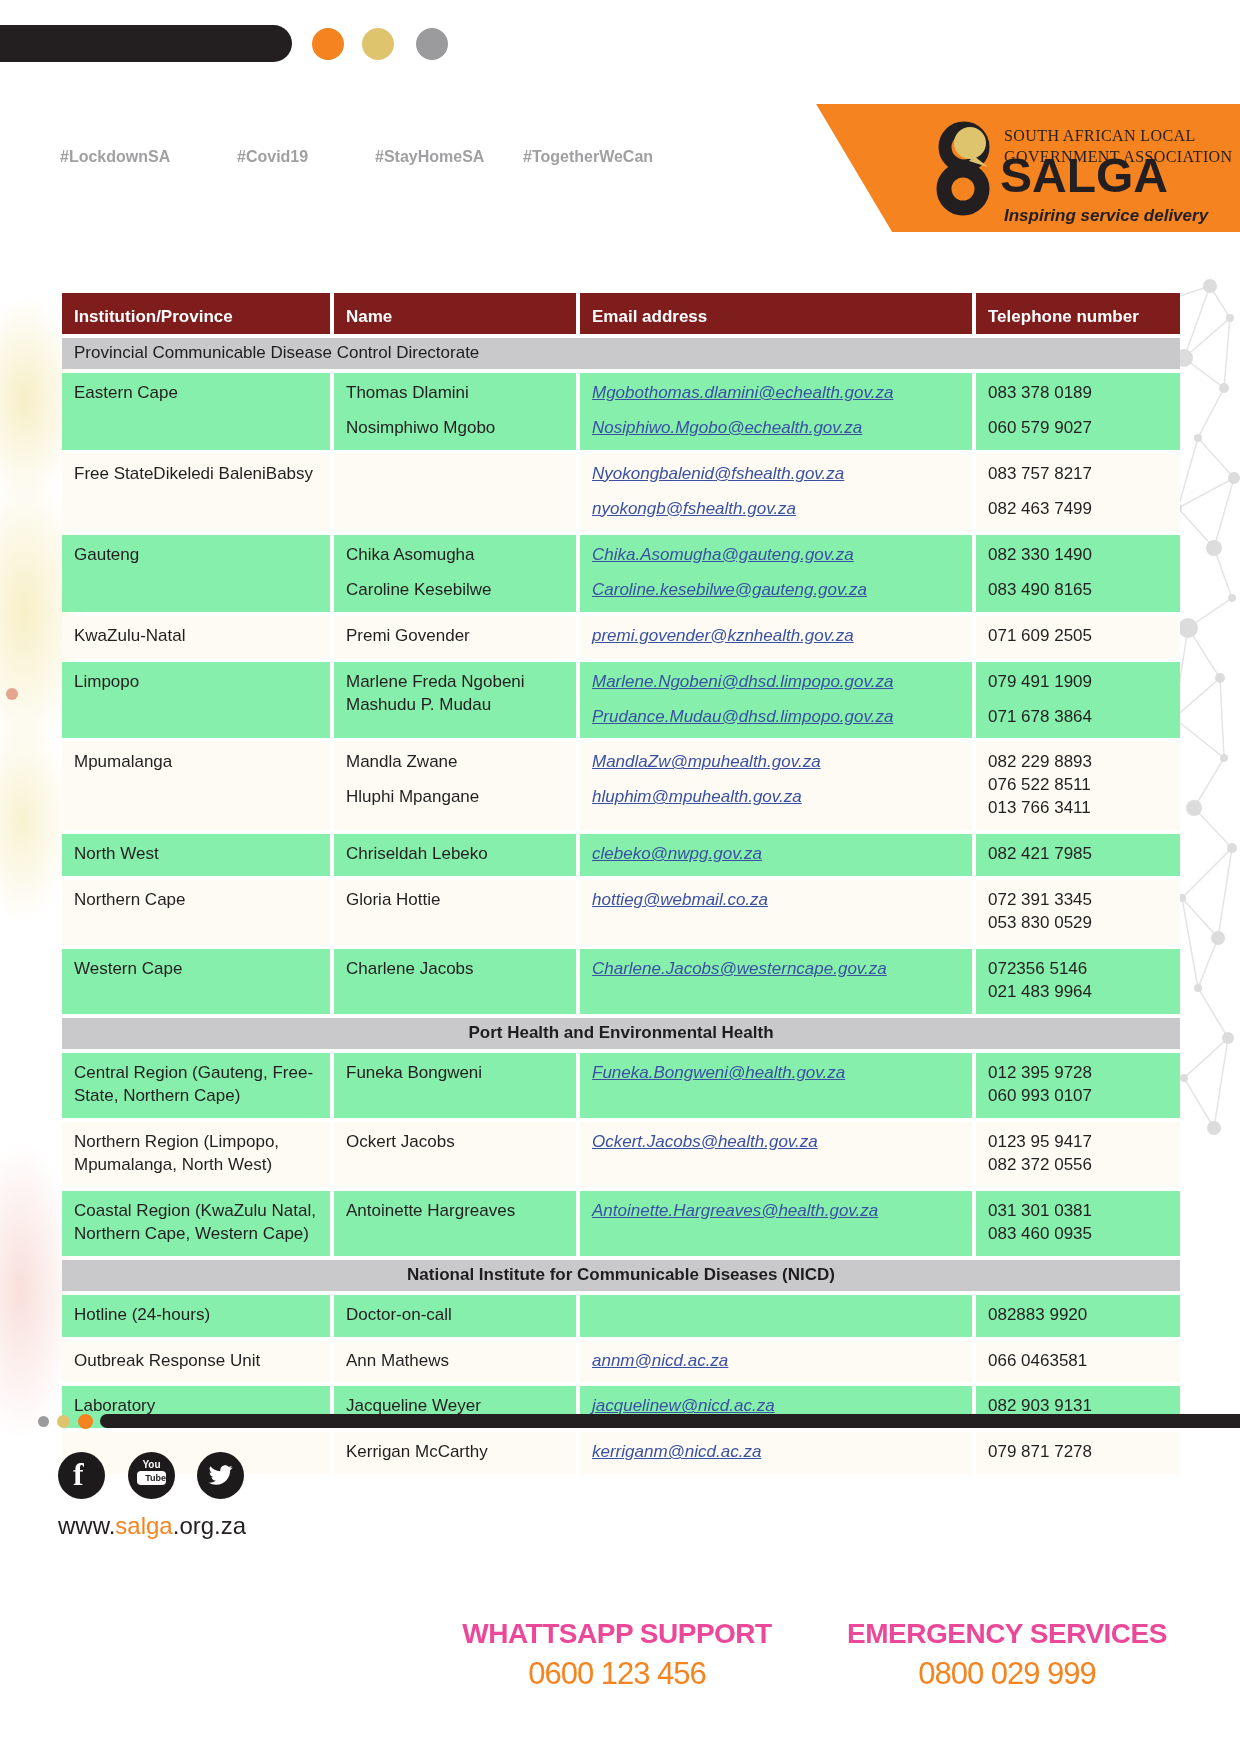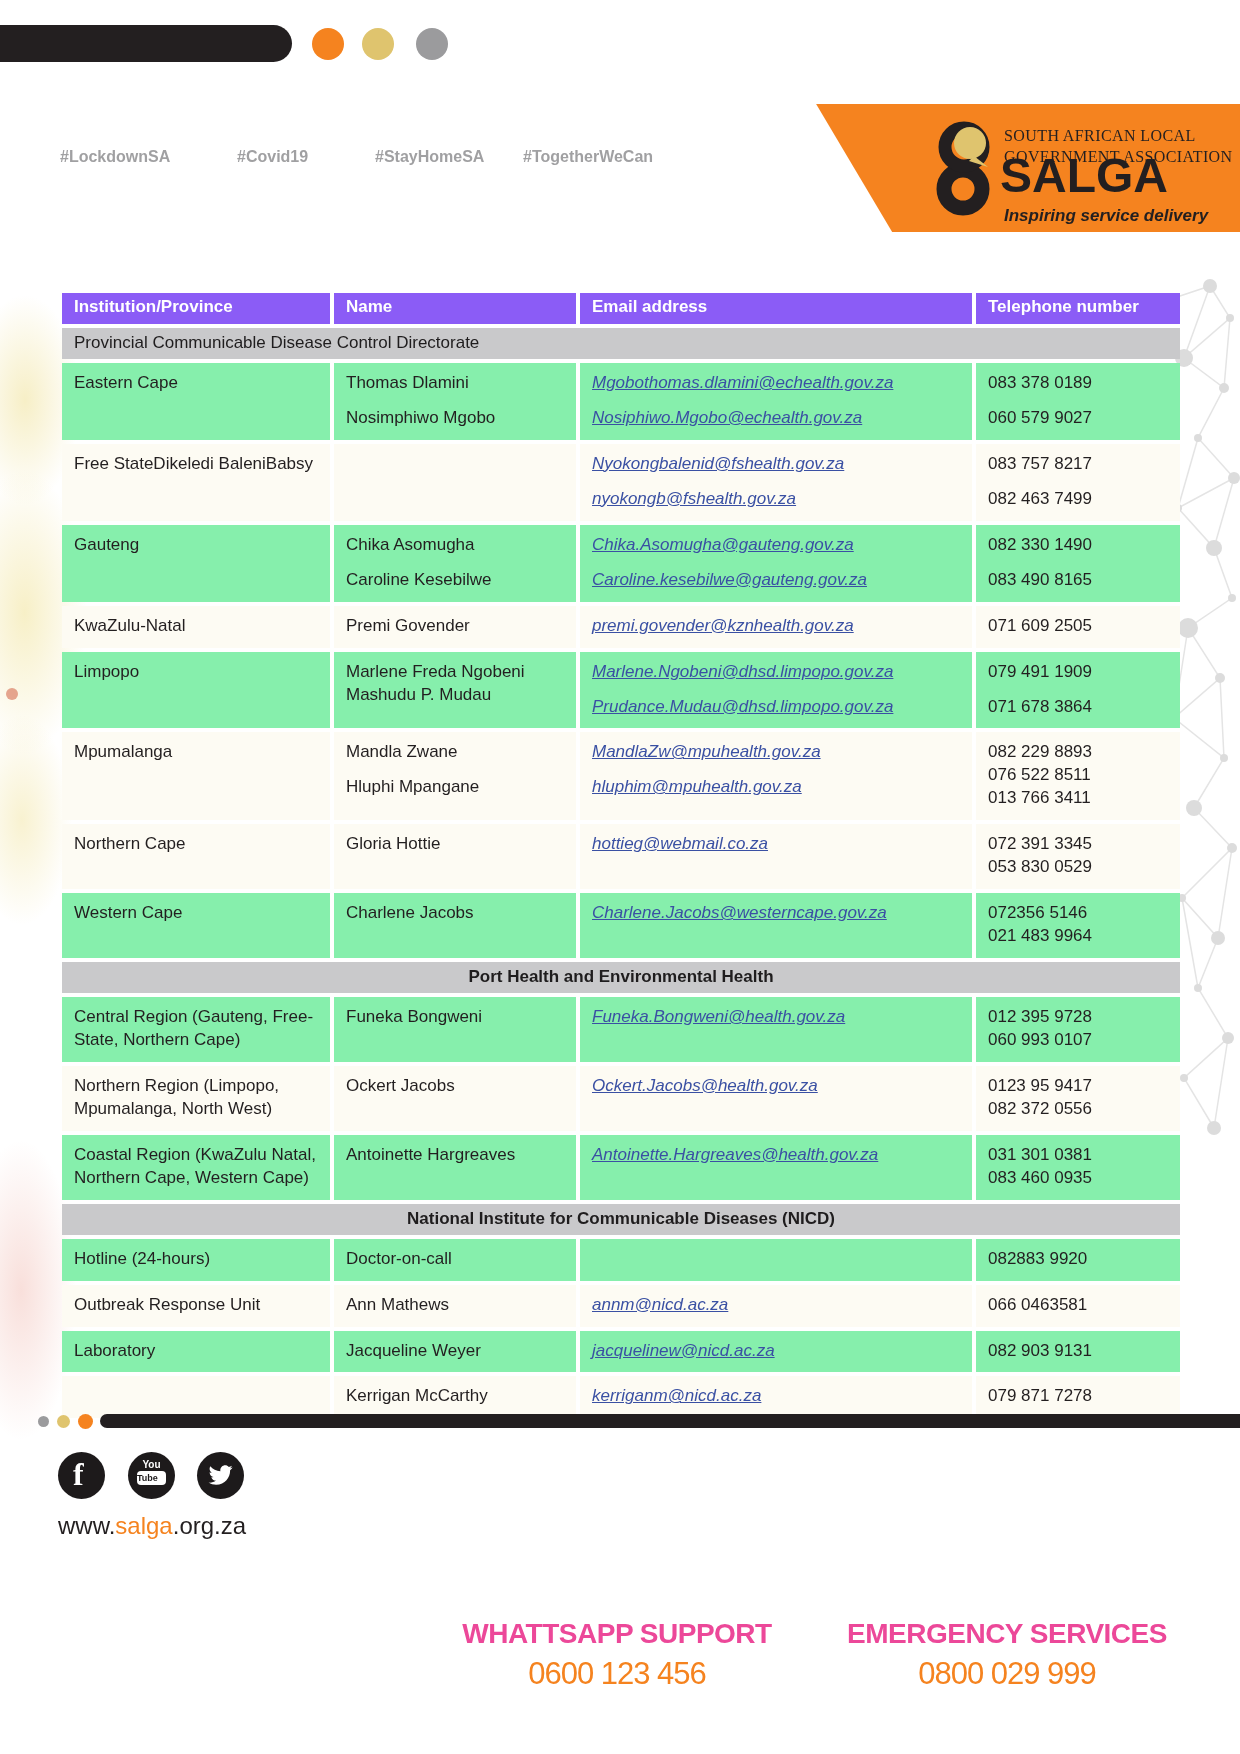--- a/index.html
+++ b/index.html
@@ -32,21 +32,21 @@
   .blob1{left:-30px;top:295px;width:110px;height:210px;background:radial-gradient(closest-side,rgba(242,230,168,.65),rgba(242,230,168,0));}
   .blob2{left:-38px;top:470px;width:125px;height:285px;background:radial-gradient(closest-side,rgba(244,233,175,.7),rgba(244,233,175,0));}
   .blob3{left:-28px;top:715px;width:100px;height:210px;background:radial-gradient(closest-side,rgba(243,231,170,.55),rgba(243,231,170,0));}
   .blob-red-dot{left:6px;top:688px;width:12px;height:12px;background:rgba(205,80,50,.5);}
   .blob4{left:-34px;top:1140px;width:110px;height:300px;background:radial-gradient(closest-side,rgba(225,110,90,.22),rgba(225,110,90,0));}
   .net{position:absolute;right:0;top:278px;pointer-events:none;}
 
   
   .tableWrap{position:absolute;left:62px;top:293px;width:1118px;}
   .thead,.trow{display:grid;grid-template-columns:268px 242px 392px 204px;column-gap:4px;margin-bottom:4px;}
-  .hcell{background:#8b5cf6;color:#ffffff;font-weight:bold;font-size:17px;padding:4px 12px 7px;}
+  .hcell{background:#7f1d1d;color:#ffffff;font-weight:bold;font-size:17px;padding:14px 12px 7px;}
   .sectionRow{background:#c9c9cb;font-size:17px;padding:5px 12px 6px;margin-bottom:4px;color:#1f1d1e;}
   .sectionRow.bold{font-weight:bold;text-align:center;}
   .cell{padding:9px 12px 10px;font-size:17px;line-height:1.35;min-height:16px;}
   .trow.beige .cell{background:#86efac;}
   .trow.white .cell{background:#fdfbf3;}
   .grp{margin-bottom:12px;}
   .grp:last-child{margin-bottom:0;}
   .email{color:#3a50a3;font-style:italic;text-decoration:underline;display:block;cursor:pointer;}
 
   
@@ -54,21 +54,21 @@
   .dot-tan-bot{left:57px;top:1415px;width:13px;height:13px;background:#dfc46e;}
   .dot-orange-bot{left:78px;top:1414px;width:15px;height:15px;background:#f5831f;}
   .bottom-bar{position:absolute;left:100px;top:1414px;width:1140px;height:14px;background:#231f20;border-radius:7px 0 0 7px;}
 
   .social{position:absolute;top:1452px;width:47px;height:47px;border-radius:50%;background:#1d1a1b;cursor:pointer;}
   .social-fb{left:58px;} .social-yt{left:128px;} .social-tw{left:197px;}
   .fb-f{position:absolute;left:15px;top:4px;color:#fff;font-family:"Liberation Serif",serif;
         font-weight:bold;font-size:32px;}
   .yt-you{position:absolute;left:0;top:7px;width:47px;text-align:center;color:#fff;font-size:10px;font-weight:bold;}
   .yt-tube{position:absolute;left:9px;top:19px;width:29px;height:14px;background:#fff;border-radius:4px;
-           color:#1d1a1b;font-size:9px;font-weight:bold;text-align:left;line-height:14px;}
+           color:#1d1a1b;font-size:9px;font-weight:bold;text-align:right;line-height:14px;}
   .tw-bird{position:absolute;left:10px;top:11px;}
 
   .website{position:absolute;left:58px;top:1512px;font-size:24px;color:#231f20;cursor:pointer;}
   .website .brand{color:#f5831f;}
 
   .support-block{position:absolute;top:1618px;width:400px;text-align:center;}
   .sb-whatsapp{left:417px;} .sb-emergency{left:807px;}
   .support-label{font-size:28px;font-weight:bold;letter-spacing:-.5px;color:#ec4899;}
   .support-number{margin-top:6px;font-size:31px;letter-spacing:-1px;color:#f5831f;}
 </style>
@@ -290,20 +290,38 @@
           </div>
       <div class="cell">
             <div class="grp">
               <div>082 229 8893</div>
               <div>076 522 8511</div>
               <div>013 766 3411</div>
             </div>
           </div>
     </div>
 
+    <div class="trow beige">
+      <div class="cell">North West</div>
+      <div class="cell">
+            <div class="grp">
+              <div>Chriseldah Lebeko</div>
+            </div>
+          </div>
+      <div class="cell">
+            <div class="grp">
+              <a class="email">clebeko@nwpg.gov.za</a>
+            </div>
+          </div>
+      <div class="cell">
+            <div class="grp">
+              <div>082 421 7985</div>
+            </div>
+          </div>
+    </div>
 
     <div class="trow white">
       <div class="cell">Northern Cape</div>
       <div class="cell">
             <div class="grp">
               <div>Gloria Hottie</div>
             </div>
           </div>
       <div class="cell">
             <div class="grp">

